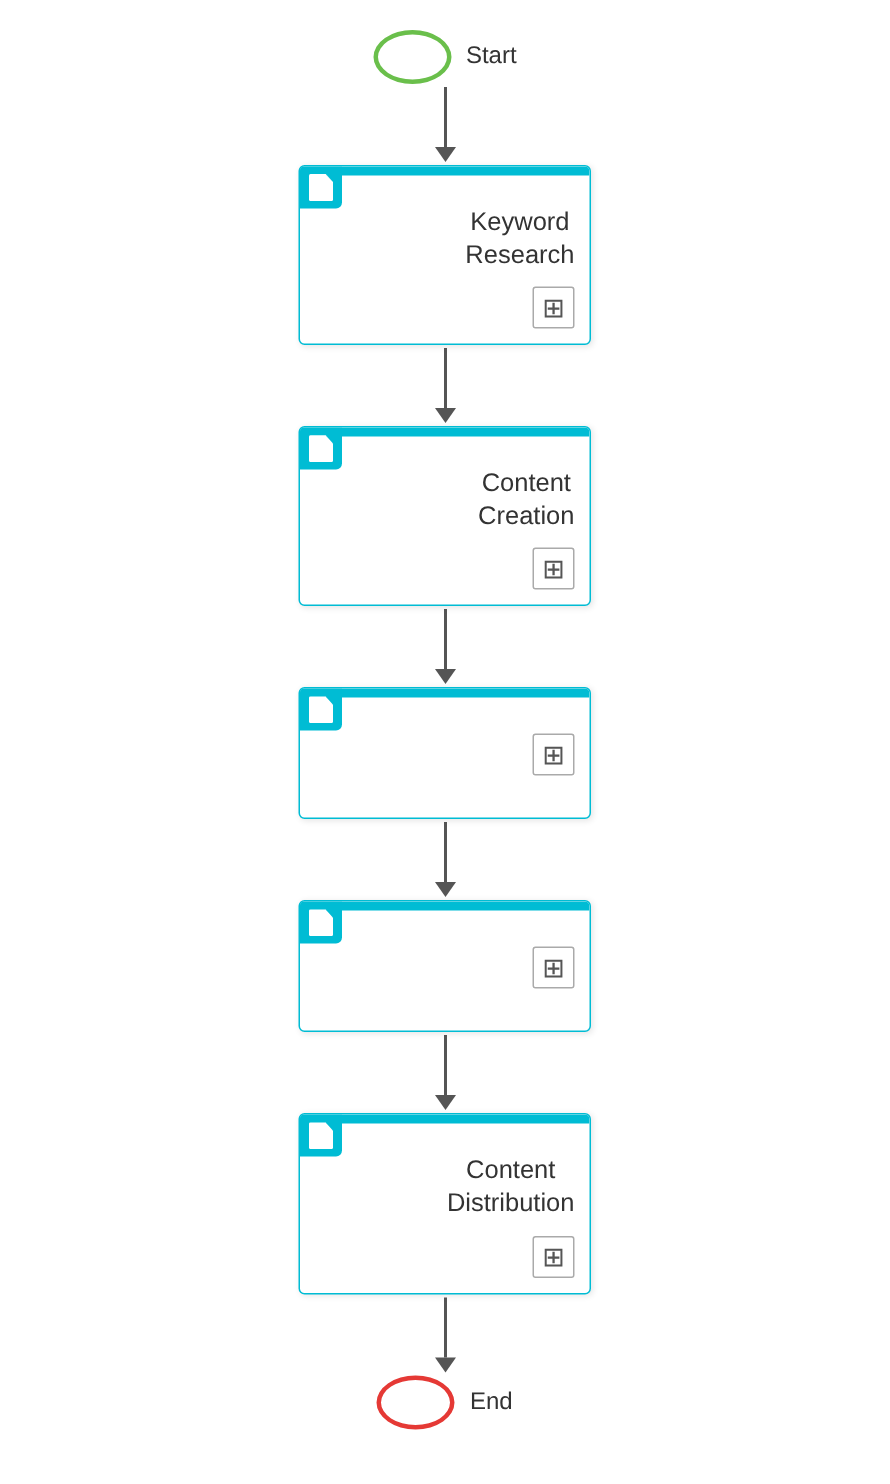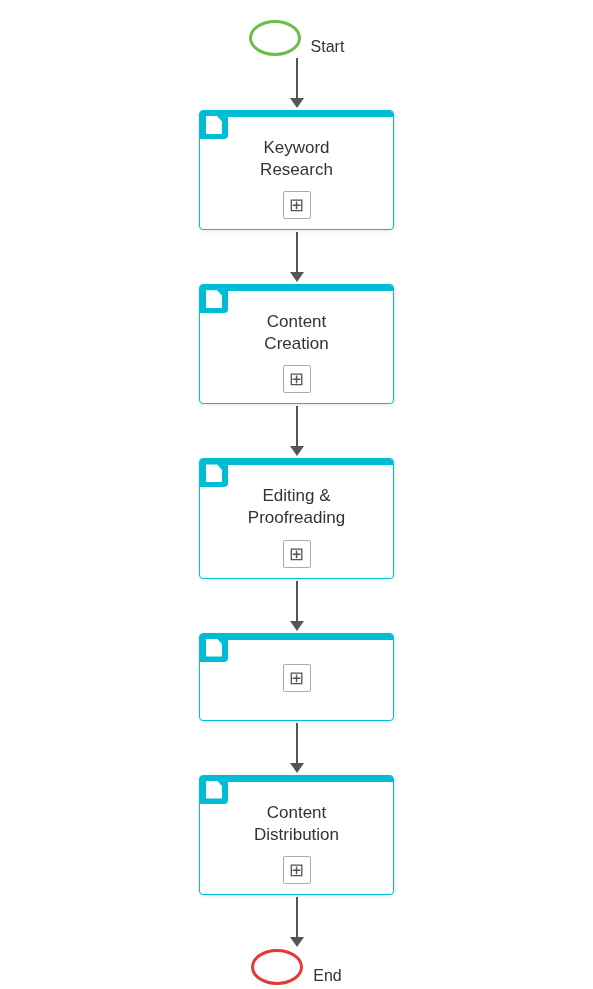--- a/index.html
+++ b/index.html
@@ -14,21 +14,21 @@
     .flowchart {
       display: flex;
       flex-direction: column;
       align-items: center;
       padding: 20px 0;
       width: 593px;
     }
     
     .terminal-node {
       display: flex;
-      align-items: flex-end;
+      align-items: center;
       gap: 10px;
     }
     .start-circle {
       width: 52px;
       height: 36px;
       border-radius: 50%;
       border: 3px solid #6abf4b;
       background: #fff;
     }
     .end-circle {
@@ -113,21 +113,21 @@
       bottom: 2px;
       right: 3px;
       color: #fff;
       font-size: 9px;
       font-weight: bold;
     }
     .process-body {
       padding: 14px 10px 10px 10px;
       display: flex;
       flex-direction: column;
-      align-items: center;
+      align-items: flex-end;
       min-height: 80px;
     }
     .process-title {
       font-size: 17px;
       color: #333;
       text-align: center;
       margin-top: 6px;
       line-height: 1.3;
       font-weight: normal;
     }
@@ -208,21 +208,20 @@
 
   <div class="process-box">
     <div class="process-header"></div>
     <div class="process-badge">
       <div style="position:relative; width:16px; height:18px;">
         <div class="doc-icon"></div>
         <span class="badge-num">3</span>
       </div>
     </div>
     <div class="process-body">
-      <div class="process-title">Editing &amp;<br>Proofreading</div>
       <div class="expand-btn">
         <span class="expand-icon">⊞</span>
       </div>
     </div>
   </div>
 
   <div class="arrow">
     <div class="arrow-line"></div>
     <div class="arrow-head"></div>
   </div>

